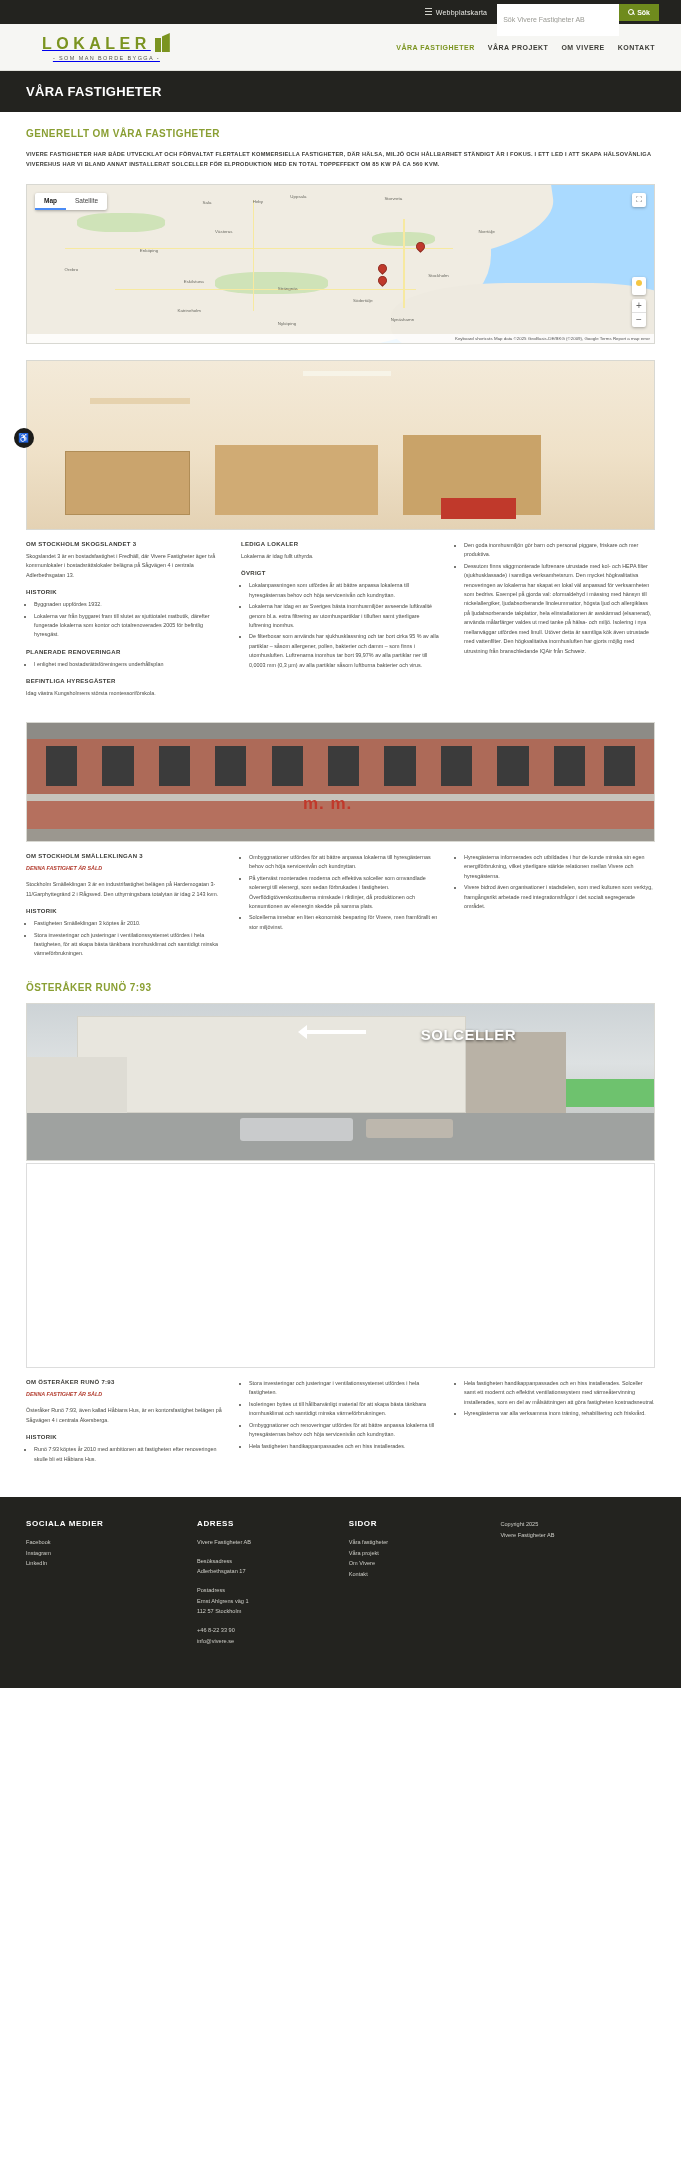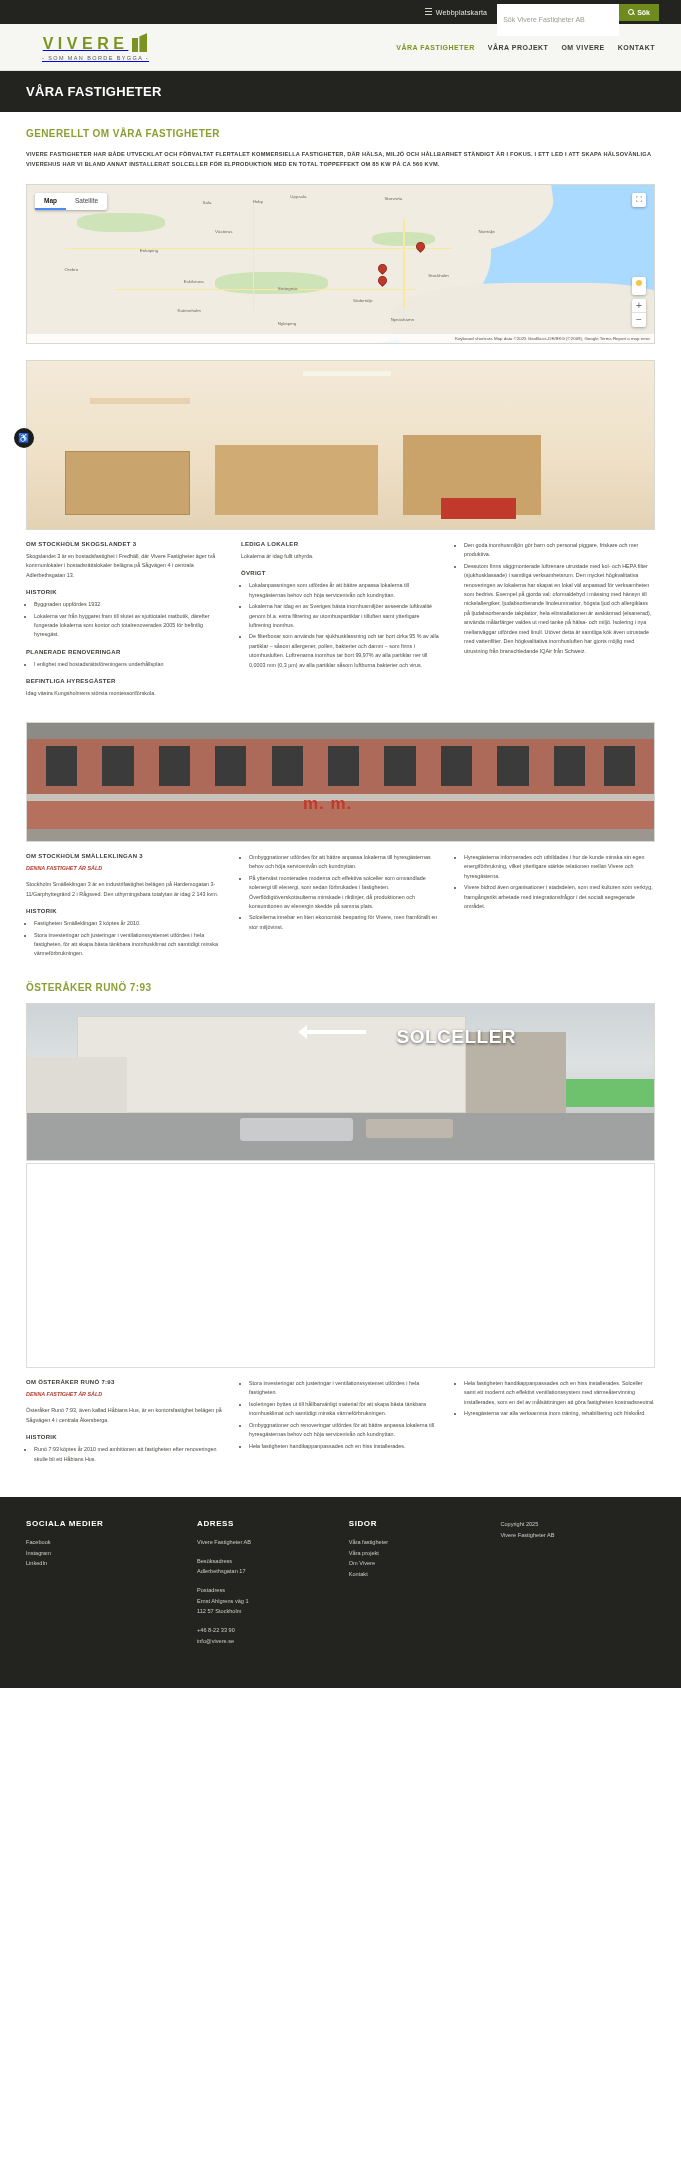--- a/index.html
+++ b/index.html
@@ -174,21 +174,21 @@
     text-transform:uppercase;
   }
   .col h3.spaced { margin-top:9px; }
   .col p { font-size:5.4px; line-height:1.75; margin:0 0 7px; color:#4a4a45; }
   .col p.sold { color:#b23c2e; font-style:italic; font-weight:bold; }
   .col ul { margin:0 0 7px; padding-left:8px; }
   .col li { font-size:5.4px; line-height:1.75; color:#4a4a45; margin-bottom:2px; }
   
   .ph-school { background: linear-gradient(180deg,#f3ead9 0%,#efe1c8 55%,#e4d2b4 100%); height:170px; }
   .ph-blank { height:205px; background:#ffffff; border:1px solid #ddd; }
-  .solc-label { position:absolute; right:22%; top:14%; color:#fff; font-size:19px; font-weight:bold; letter-spacing:.5px; text-shadow:0 1px 3px rgba(0,0,0,.6);}
+  .solc-label { position:absolute; right:22%; top:14%; color:#fff; font-size:15px; font-weight:bold; letter-spacing:.5px; text-shadow:0 1px 3px rgba(0,0,0,.6);}
   .solc-arrow { position:absolute; right:46%; top:17%; width:60px; height:4px; background:#fff; }
   .solc-arrow:before{content:""; position:absolute; left:-8px; top:-5px; border-right:9px solid #fff; border-top:7px solid transparent; border-bottom:7px solid transparent;}
   .mm-text { position:absolute; left:44%; top:60%; color:#c0392b; font-size:17px; font-weight:bold; letter-spacing:1px;}
   
   .side-dot {
     position:fixed; left:14px; top:428px; width:20px; height:20px; border-radius:50%;
     background:#1c1c1a; color:#fff; font-size:9px; display:flex; align-items:center; justify-content:center;
   }
   
   footer { background:#23231f; padding:22px 26px 34px; color:#d8d8d2; }
@@ -215,21 +215,21 @@
     <button class="search-btn">
       <span class="mag"></span>
       <span>Sök</span>
     </button>
   </div>
 </div>
 
 <div class="masthead">
   <a class="brand" href="#">
     <span class="brand-row">
-      <span class="brand-name">VIVERE</span>
+      <span class="brand-name">LOKALER</span>
       <span class="brand-mark">
           <i class="b1"></i>
           <i class="b2"></i>
         </span>
     </span>
     <span class="brand-tag">- SOM MAN BORDE BYGGA -</span>
   </a>
   <nav class="mainnav">
     <a href="#" class="active">VÅRA FASTIGHETER</a>
     <a href="#">VÅRA PROJEKT</a>

